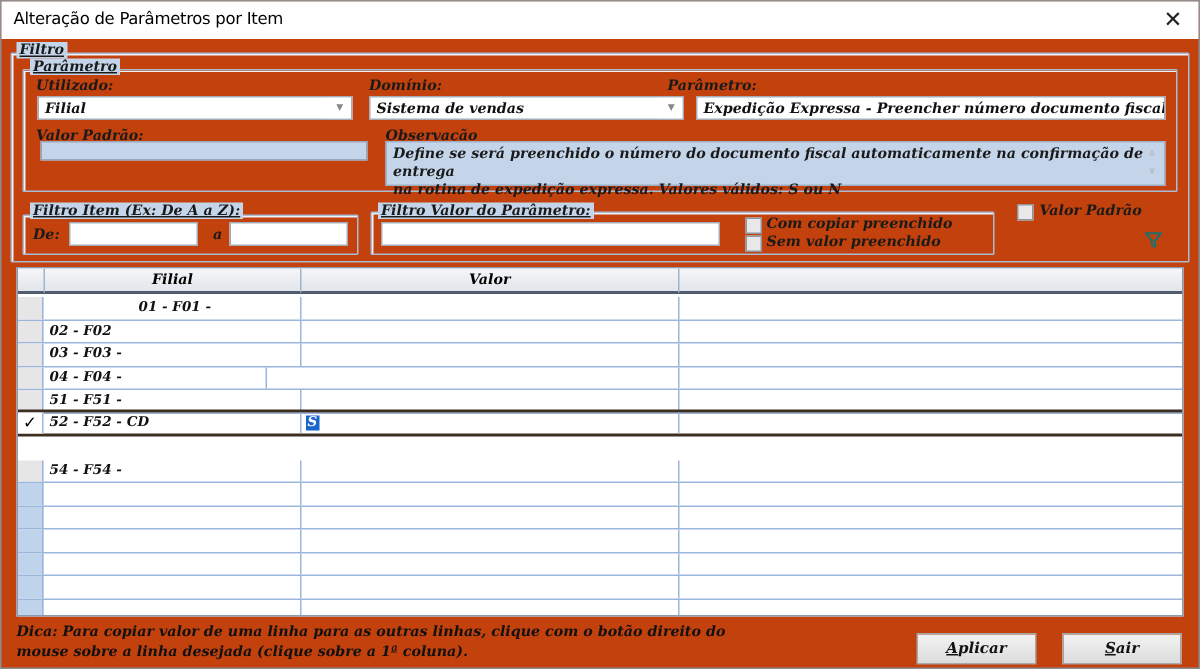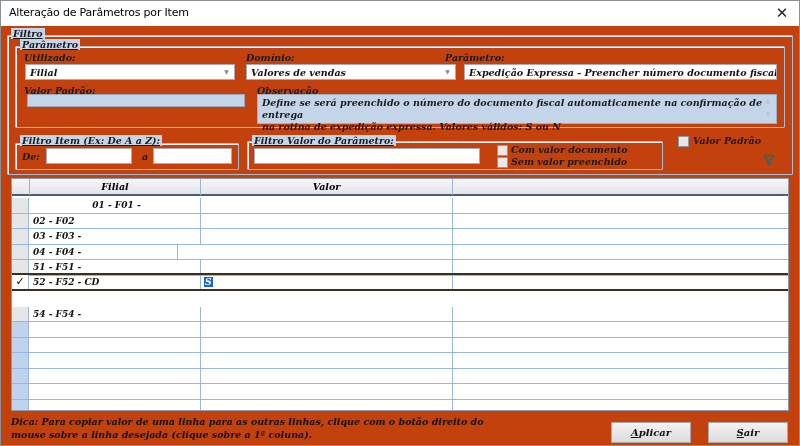--- a/index.html
+++ b/index.html
@@ -48,21 +48,21 @@
   <span class="legend" style="left:19px; top:38px;">Parâmetro</span>
 
   <span class="lbl" style="left:23px; top:51px;">Utilizado:</span>
   <div class="field" style="left:24px; top:63px; width:210px;">
     <span>Filial</span>
     <span class="dd-arrow">▼</span>
   </div>
 
   <span class="lbl" style="left:245px; top:51px;">Domínio:</span>
   <div class="field" style="left:245px; top:63px; width:210px;">
-    <span>Valores de vendas</span>
+    <span>Sistema de vendas</span>
     <span class="dd-arrow">▼</span>
   </div>
 
   <span class="lbl" style="left:444px; top:51px;">Parâmetro:</span>
   <div class="field" style="left:463px; top:63px; width:313px;">Expedição Expressa - Preencher número documento fiscal auton</div>
 
   <span class="lbl" style="left:23px; top:84px;">Valor Padrão:</span>
   <div class="field disabled" style="left:26px; top:93px; width:218px; height:13px;"></div>
 
   <span class="lbl" style="left:256px; top:84px;">Observação</span>
@@ -77,21 +77,21 @@
   <span class="lbl" style="left:21px; top:150px;">De:</span>
   <div class="field" style="left:45px; top:147px; width:86px;"></div>
   <span class="lbl" style="left:141px; top:150px;">a</span>
   <div class="field" style="left:152px; top:147px; width:79px;"></div>
 
   <fieldset class="grp" style="left:246px; top:140px; width:416px; height:29px;"></fieldset>
   <span class="legend" style="left:251px; top:134px;">Filtro Valor do Parâmetro:</span>
   <div class="field" style="left:253px; top:147px; width:226px;"></div>
 
   <div class="chk" style="left:496px; top:144px;"></div>
-  <span class="lbl" style="left:510px; top:143px;">Com valor documento</span>
+  <span class="lbl" style="left:510px; top:143px;">Com copiar preenchido</span>
   <div class="chk" style="left:496px; top:156px;"></div>
   <span class="lbl" style="left:510px; top:155px;">Sem valor preenchido</span>
 
   <div class="chk" style="left:677px; top:135px;"></div>
   <span class="lbl" style="left:692px; top:134px;">Valor Padrão</span>
 
   <svg class="filter-icon" viewBox="0 0 12 12">
     <path d="M1 1.5 H11 L7 6.5 V10.5 L5 9.5 V6.5 Z" fill="none" stroke="#1f6f6f" stroke-width="1.4" stroke-linejoin="round"></path>
   </svg>
 

